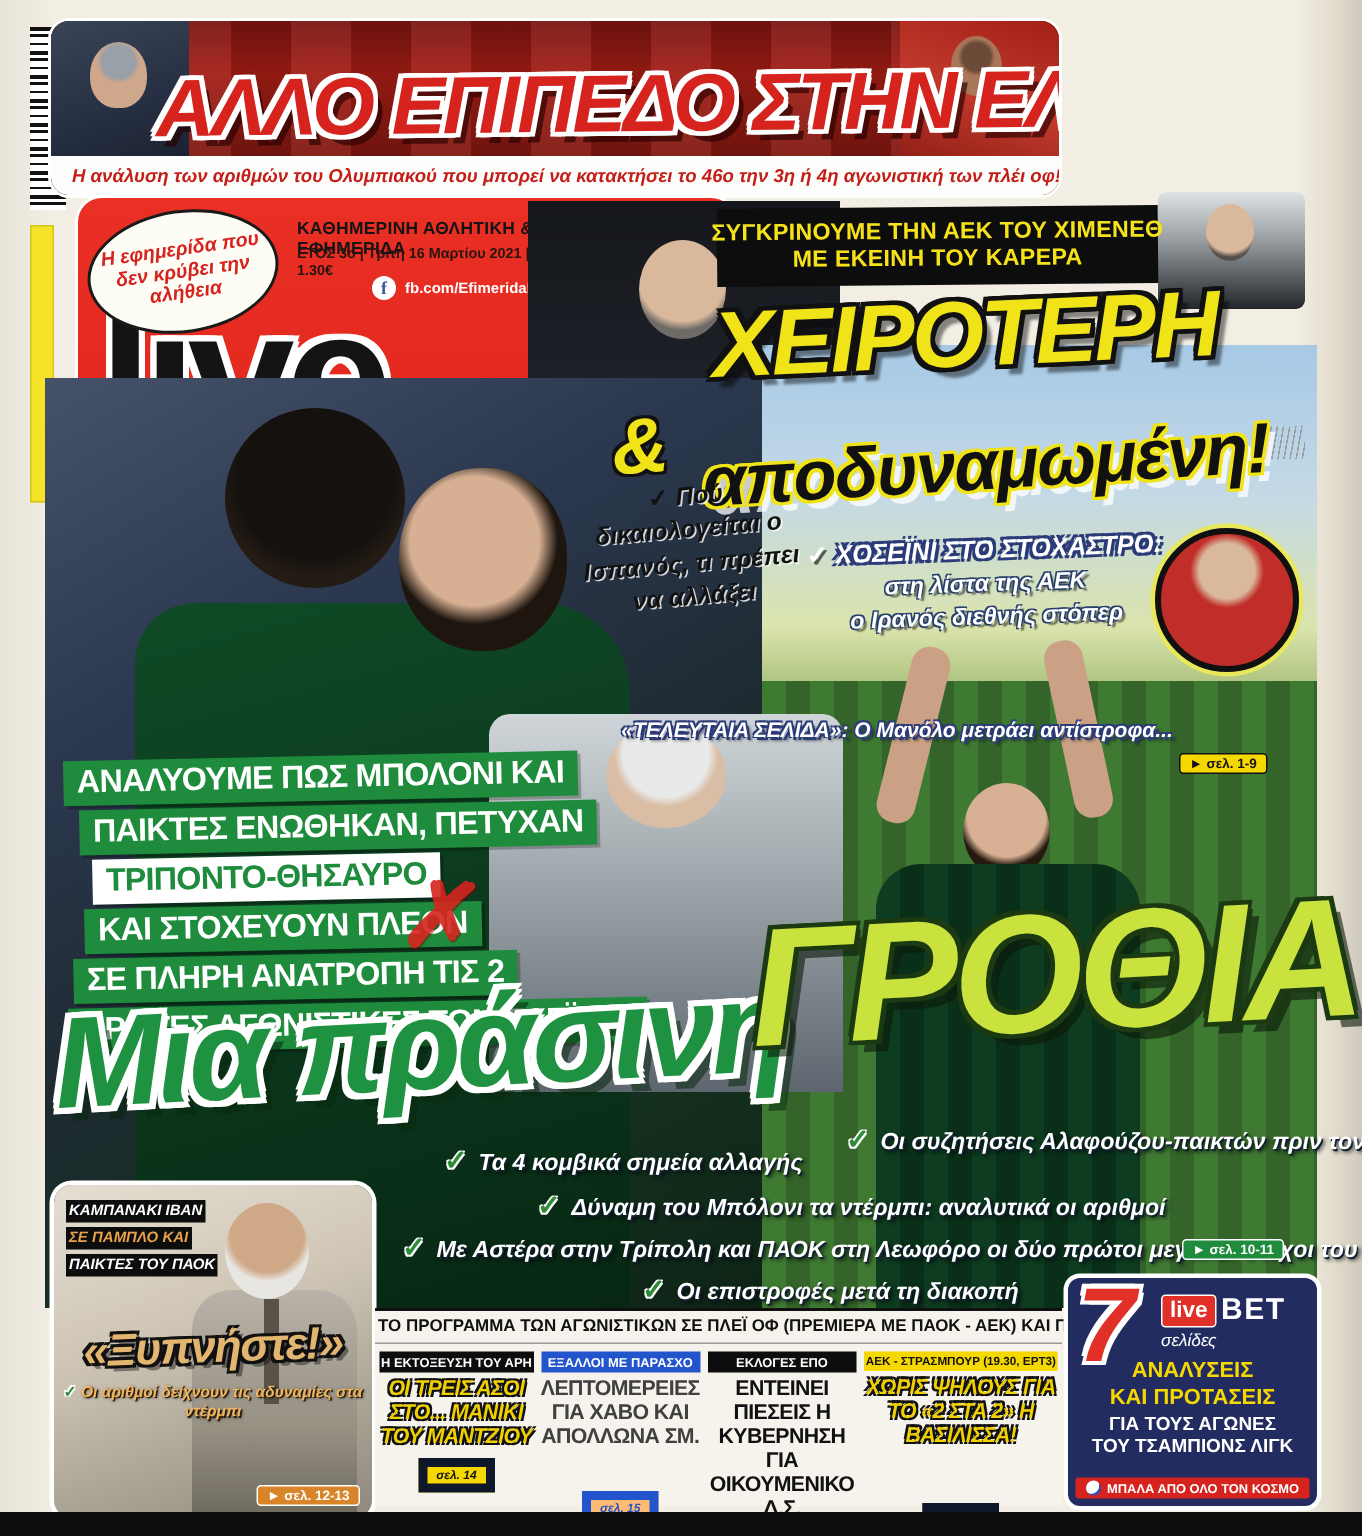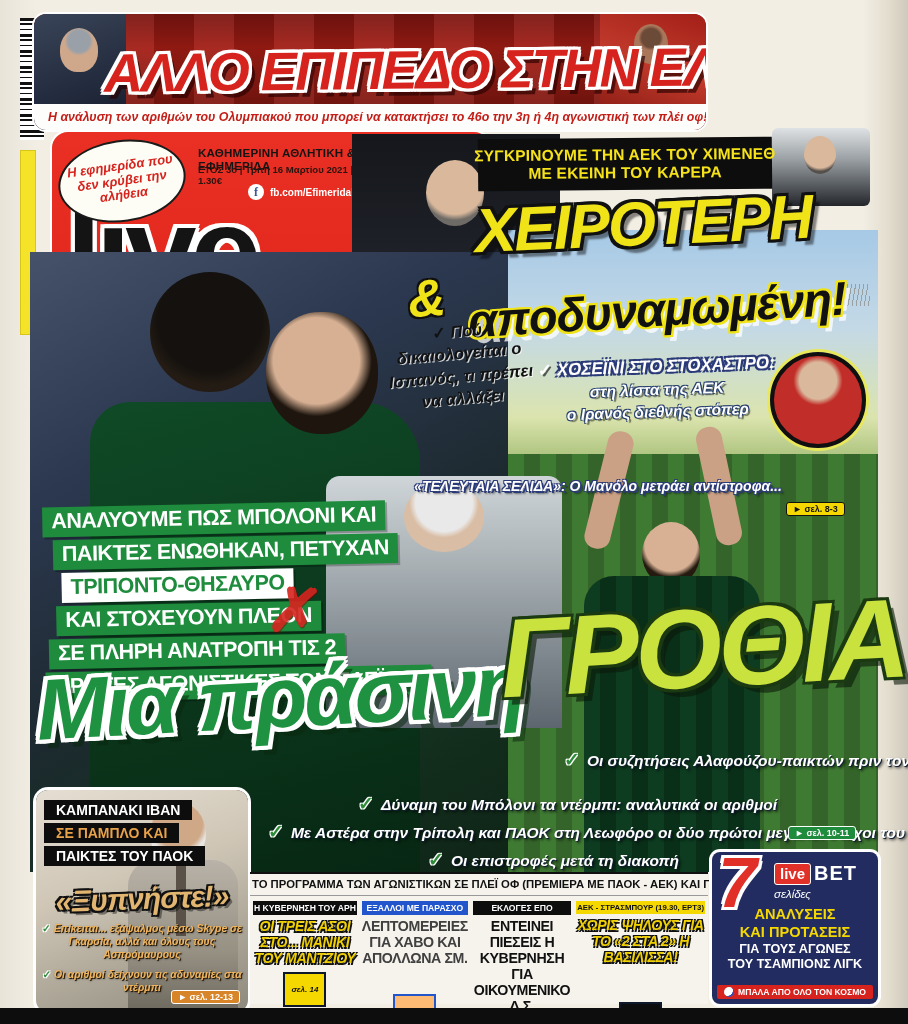--- a/index.html
+++ b/index.html
@@ -141,21 +141,21 @@
   
   .paok-box { left:36px; top:790px; width:212px; height:222px; z-index:7; border-radius:12px; overflow:hidden;
     background:linear-gradient(160deg,#e5ded2 0%,#cfc6b6 40%,#8d897c 100%); box-shadow:0 0 0 3px #fff; }
   .ivan { position:absolute; left:92px; top:6px; width:110px; height:216px; }
   .ivan .head { position:absolute; left:22px; top:6px; width:56px; height:64px; border-radius:50%;
     background:radial-gradient(circle at 50% 34%,#cfa887 0 48%,#e8e6e2 60% 100%); }
   .ivan .suit { position:absolute; left:0; top:64px; width:110px; height:152px; border-radius:26px 26px 0 0;
     background:linear-gradient(180deg,#b8b2a8 0%,#979184 60%,#6e695e 100%); }
   .ivan .tie { position:absolute; left:48px; top:70px; width:10px; height:70px; background:#5a5248; }
   .paok-labels { position:absolute; left:8px; top:10px; z-index:2; }
-  .paok-labels .pl { display:table; background:#0d0d0d; color:#fff; font-weight:bold; font-size:14px; padding:2px 12px; margin-bottom:3px; white-space:nowrap; }
+  .paok-labels .pl { display:table; background:#0d0d0d; color:#fff; font-weight:bold; font-size:10px; padding:2px 2px; margin-bottom:3px; white-space:nowrap;font-style:italic; }
   .paok-labels .pl.orange { color:#e8a24a; }
   .paok-hl { position:absolute; left:0; top:92px; width:212px; text-align:center; z-index:2; font-size:30px; font-weight:bold; font-style:italic;
     color:#e2b670; transform:rotate(-2deg); letter-spacing:-1px;
     text-shadow:-2px -2px 0 #111,2px -2px 0 #111,-2px 2px 0 #111,2px 2px 0 #111,4px 4px 0 rgba(0,0,0,.4); }
   .paok-bullets { position:absolute; left:6px; top:132px; width:200px; z-index:2; }
   .paok-bullets .pb { color:#f0b55e; font-weight:bold; font-style:italic; font-size:10.4px; line-height:1.25; margin-bottom:7px; text-align:center;
     text-shadow:1px 1px 0 #2a1c08,1px 1px 2px rgba(0,0,0,.8); }
   .badge.orange { background:#d88428; color:#fff; border:1px solid #fff; position:absolute; right:8px; bottom:8px; z-index:3; }
 
   
@@ -165,21 +165,21 @@
   .bs-col { flex:1; text-align:center; position:relative; }
   .bs-kicker { display:block; font-size:8.6px; font-weight:bold; padding:2px 1px; margin-bottom:4px; white-space:nowrap; }
   .bs-col.c1 .bs-kicker, .bs-col.c3 .bs-kicker { background:#0d0d0d; color:#fff; }
   .bs-col.c2 .bs-kicker { background:#2255cc; color:#fff; }
   .bs-col.c4 .bs-kicker { background:#f5d800; color:#111; font-size:7.8px; }
   .bs-title { font-size:14.2px; font-weight:bold; line-height:1.12; letter-spacing:-.4px; }
   .bs-col.c1 .bs-title, .bs-col.c4 .bs-title { color:#f0d000;
     text-shadow:-1.5px -1.5px 0 #111,1.5px -1.5px 0 #111,-1.5px 1.5px 0 #111,1.5px 1.5px 0 #111; font-style:italic; }
   .bs-col.c2 .bs-title { color:#404040; }
   .bs-col.c3 .bs-title { color:#111; }
-  .bs-badge { display:inline-block; margin-top:5px; font-size:8px; font-weight:bold; font-style:italic; padding:11px 6px; border:2px solid #0f172a; }
+  .bs-badge { display:inline-block; margin-top:5px; font-size:8px; font-weight:bold; font-style:italic; padding:1px 6px; border:6px solid #0f172a; }
   .bs-col.c1 .bs-badge { background:#f5d800; color:#111; }
   .bs-col.c2 .bs-badge { background:#fdba74; color:#2255cc; border-color:#2255cc;margin-top:27px; }
   .bs-col.c3 .bs-badge { background:#fff; color:#111; }
   .bs-col.c4 .bs-badge { background:#0d0d0d; color:#f5d800;margin-top:36px; }
 
   
   .livebet { left:712px; top:852px; width:166px; height:152px; z-index:7; background:#232c60; border-radius:8px;
     box-shadow:0 0 0 3px #fff; overflow:hidden; }
   .lb-7 { position:absolute; left:6px; top:-4px; font-size:70px; font-weight:bold; font-style:italic; color:#e03028; line-height:1;
     text-shadow:-3px -3px 0 #fff,3px -3px 0 #fff,-3px 3px 0 #fff,3px 3px 0 #fff; }
@@ -268,64 +268,64 @@
     <span class="check">✓</span>
     <span>Πού δικαιολογείται ο Ισπανός, τι πρέπει να αλλάξει</span>
   </div>
   <div class="abs hoss">
     <span class="t"><span class="check">✓</span> <span>ΧΟΣΕΪΝΙ ΣΤΟ ΣΤΟΧΑΣΤΡΟ:</span></span>
     <span class="l">στη λίστα της ΑΕΚ</span>
     <span class="l">ο Ιρανός διεθνής στόπερ</span>
   </div>
   <div class="abs hoss-portrait"></div>
   <div class="abs lastpage">«ΤΕΛΕΥΤΑΙΑ ΣΕΛΙΔΑ»: Ο Μανόλο μετράει αντίστροφα...</div>
-  <span class="badge yellow-bk">► σελ. 8-3</span>
+  <span class="badge yellow-bk">► σελ. 1-9</span>
 
   <div class="abs green-lines">
     <span class="gl">ΑΝΑΛΥΟΥΜΕ ΠΩΣ ΜΠΟΛΟΝΙ ΚΑΙ</span>
     <span class="gl">ΠΑΙΚΤΕΣ ΕΝΩΘΗΚΑΝ, ΠΕΤΥΧΑΝ</span>
     <span class="gl inv">ΤΡΙΠΟΝΤΟ-ΘΗΣΑΥΡΟ</span>
     <span class="gl">ΚΑΙ ΣΤΟΧΕΥΟΥΝ ΠΛΕΟΝ</span>
     <span class="gl">ΣΕ ΠΛΗΡΗ ΑΝΑΤΡΟΠΗ ΤΙΣ 2</span>
     <span class="gl">ΠΡΩΤΕΣ ΑΓΩΝΙΣΤΙΚΕΣ ΤΩΝ ΠΛΕΪ ΟΦ</span>
   </div>
   <div class="abs red-x">✗</div>
   <div class="abs hl-green">Μια πράσινη</div>
   <div class="abs hl-grothia">ΓΡΟΘΙΑ!</div>
 
+  <div class="bullet b0"><span class="check">✓</span><span>Τα 4 κομβικά σημεία αλλαγής</span></div>
   <div class="bullet b1"><span class="check">✓</span><span>Οι συζητήσεις Αλαφούζου-παικτών πριν τον ΠΑΟΚ</span></div>
   <div class="bullet b2"><span class="check">✓</span><span>Δύναμη του Μπόλονι τα ντέρμπι: αναλυτικά οι αριθμοί</span></div>
   <div class="bullet b3"><span class="check">✓</span><span>Με Αστέρα στην Τρίπολη και ΠΑΟΚ στη Λεωφόρο οι δύο πρώτοι μεγάλοι στόχοι του ΠΑΟ</span></div>
   <div class="bullet b4"><span class="check">✓</span><span>Οι επιστροφές μετά τη διακοπή</span></div>
   <span class="badge green">► σελ. 10-11</span>
 
   <div class="abs paok-box">
     <div class="ivan">
       <div class="suit"></div>
       <div class="tie"></div>
       <div class="head"></div>
     </div>
     <div class="paok-labels">
       <span class="pl">ΚΑΜΠΑΝΑΚΙ ΙΒΑΝ</span>
       <span class="pl orange">ΣΕ ΠΑΜΠΛΟ ΚΑΙ</span>
       <span class="pl">ΠΑΙΚΤΕΣ ΤΟΥ ΠΑΟΚ</span>
     </div>
     <div class="paok-hl">«Ξυπνήστε!»</div>
     <div class="paok-bullets">
-      <div class="pb"><span class="check">✓</span> <span>Επίκειται... εξάψαλμος μέσω Skype σε Γκαρσία, αλλά και όλους τους Ασπρόμαυρους</span></div>
       <div class="pb"><span class="check">✓</span> <span>Οι αριθμοί δείχνουν τις αδυναμίες στα ντέρμπι</span></div>
     </div>
     <span class="badge orange">► σελ. 12-13</span>
   </div>
 
   <div class="abs bottom-strip">
     <div class="bs-header">ΤΟ ΠΡΟΓΡΑΜΜΑ ΤΩΝ ΑΓΩΝΙΣΤΙΚΩΝ ΣΕ ΠΛΕΪ ΟΦ (ΠΡΕΜΙΕΡΑ ΜΕ ΠΑΟΚ - ΑΕΚ) ΚΑΙ ΠΛΕΪ ΑΟΥΤ ΚΑΙ Η ΑΝΑΛΥΣΗ</div>
     <div class="bs-cols">
       <div class="bs-col c1">
-        <span class="bs-kicker">Η ΚΥΒΕΡΝΗΣΗ ΤΟΥ ΑΡΗ</span>
+        <span class="bs-kicker">Η ΕΚΤΟΞΕΥΣΗ ΤΟΥ ΑΡΗ</span>
         <div class="bs-title">ΟΙ ΤΡΕΙΣ ΑΣΟΙ ΣΤΟ... ΜΑΝΙΚΙ ΤΟΥ ΜΑΝΤΖΙΟΥ</div>
         <span class="bs-badge">σελ. 14</span>
       </div>
       <div class="bs-col c2">
         <span class="bs-kicker">ΕΞΑΛΛΟΙ ΜΕ ΠΑΡΑΣΧΟ</span>
         <div class="bs-title">ΛΕΠΤΟΜΕΡΕΙΕΣ ΓΙΑ ΧΑΒΟ ΚΑΙ ΑΠΟΛΛΩΝΑ ΣΜ.</div>
         <span class="bs-badge">σελ. 15</span>
       </div>
       <div class="bs-col c3">
         <span class="bs-kicker">ΕΚΛΟΓΕΣ ΕΠΟ</span>

